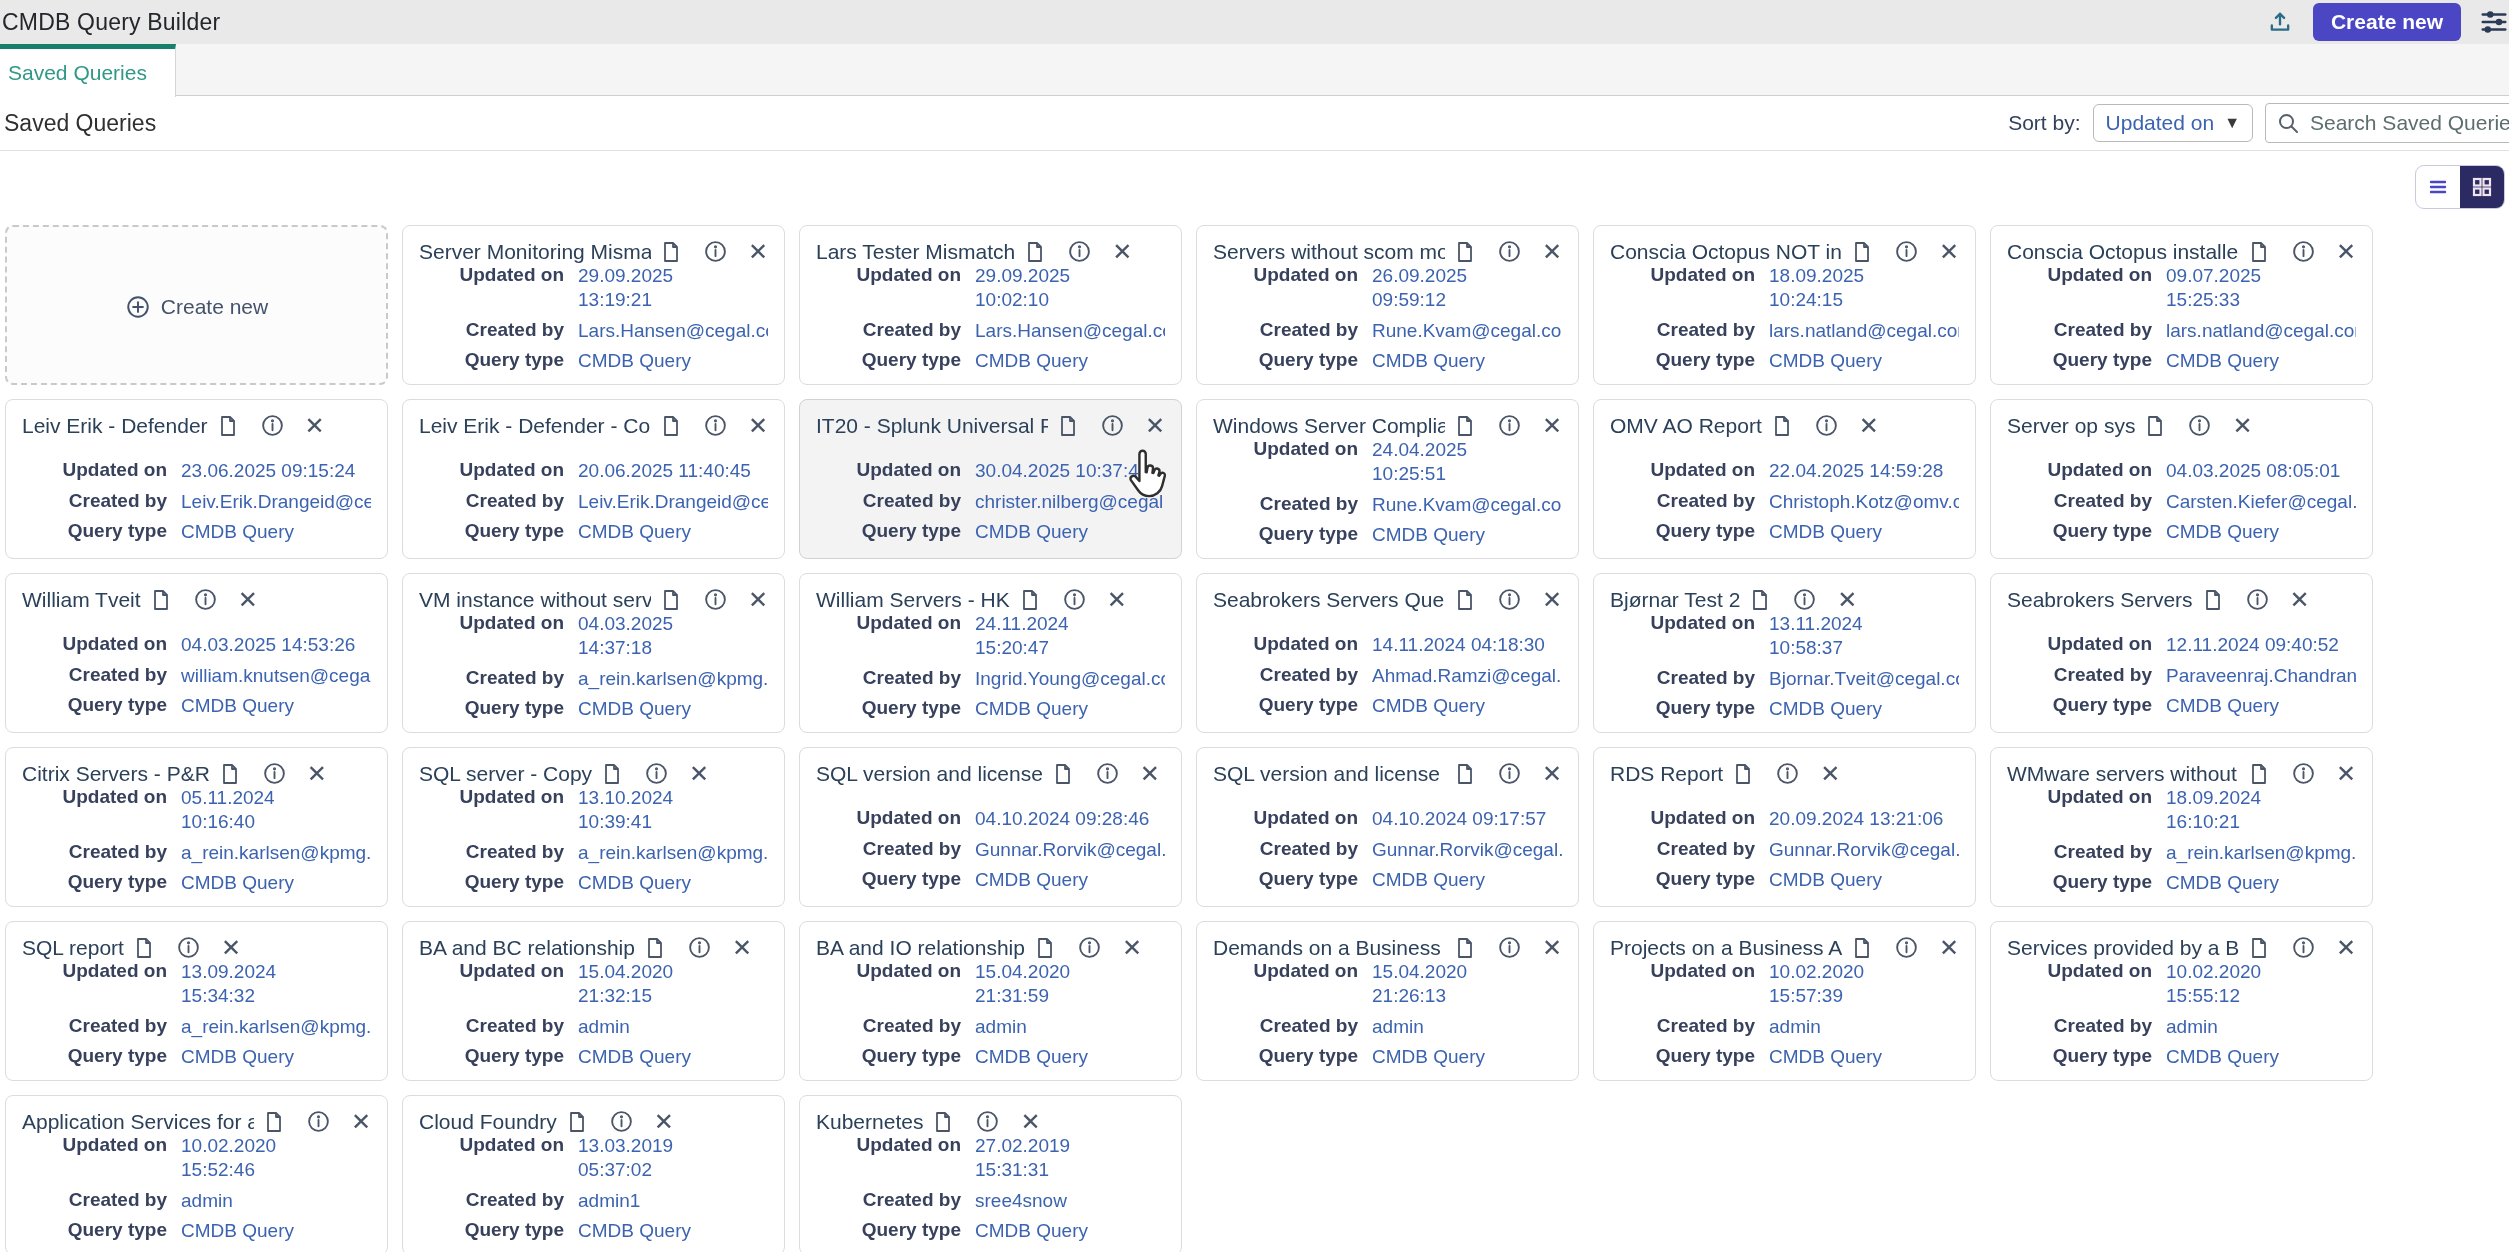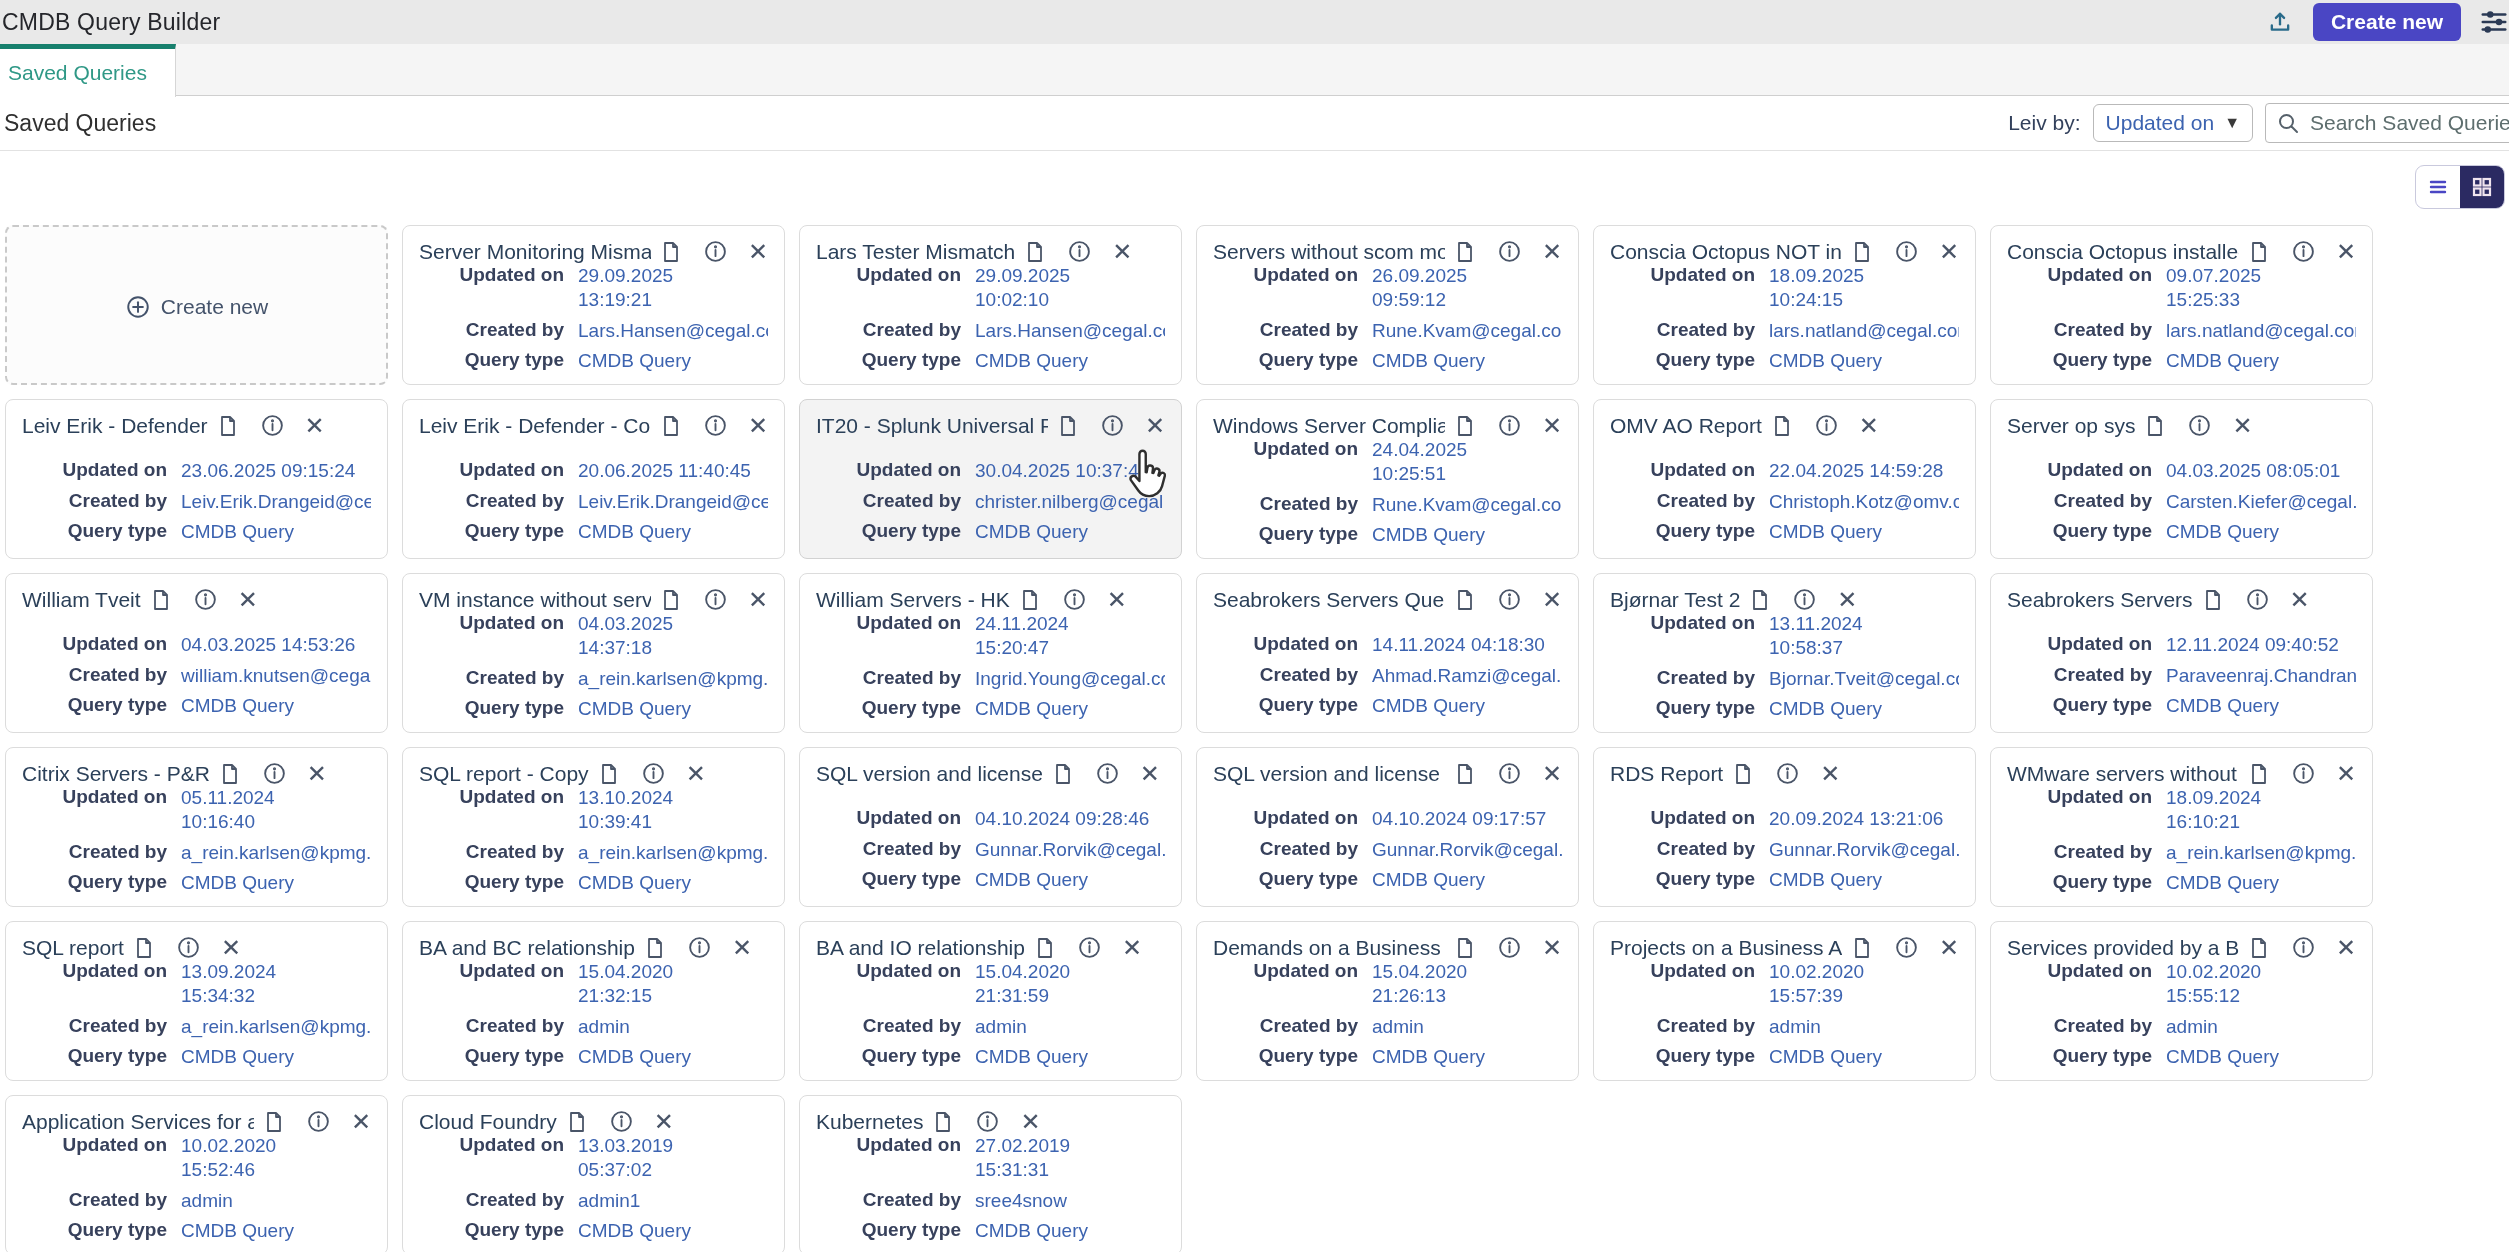--- a/index.html
+++ b/index.html
@@ -138,21 +138,21 @@
 
 <div class="tab-strip">
   <div class="tab-active">
     <span>Saved Queries</span>
   </div>
 </div>
 
 <div class="toolbar">
   <div class="page-heading">Saved Queries</div>
   <div class="toolbar-right">
-    <span class="sort-label">Leiv by:</span>
+    <span class="sort-label">Sort by:</span>
     <div class="sort-select">
       <span class="sort-value">Updated on</span>
       <span class="caret">▼</span>
     </div>
     <div class="search-box">
       <span style="display:flex;">
         <svg width="24" height="24" viewBox="0 0 24 24" fill="none" stroke="#55606a" stroke-width="2" stroke-linecap="round">
           <circle cx="10.5" cy="10.5" r="6.5"></circle>
             <line x1="15.5" y1="15.5" x2="21" y2="21"></line>
         </svg>
@@ -847,21 +847,21 @@
       </div>
       <div class="meta-row">
         <span class="meta-label">Query type</span>
         <span class="meta-value">CMDB Query</span>
       </div>
     </div>
   </div>
 
   <div class="card">
     <div class="card-title-row">
-      <div class="card-title">SQL report - Copy</div>
+      <div class="card-title">SQL server - Copy</div>
       <div class="card-actions" hidden="">
         <span style="display:flex;">
           <svg width="24" height="24" viewBox="0 0 24 24" fill="none" stroke="#4a5568" stroke-width="1.8" stroke-linejoin="round">
             <path d="M6 3h8l4 4v14H6z"></path>
               <path d="M14 3v4h4"></path>
           </svg>
         </span>
         <span style="display:flex;">
           <svg width="25" height="25" viewBox="0 0 24 24" fill="none" stroke="#4a5568" stroke-width="1.8" stroke-linecap="round">
             <circle cx="12" cy="12" r="9"></circle>

